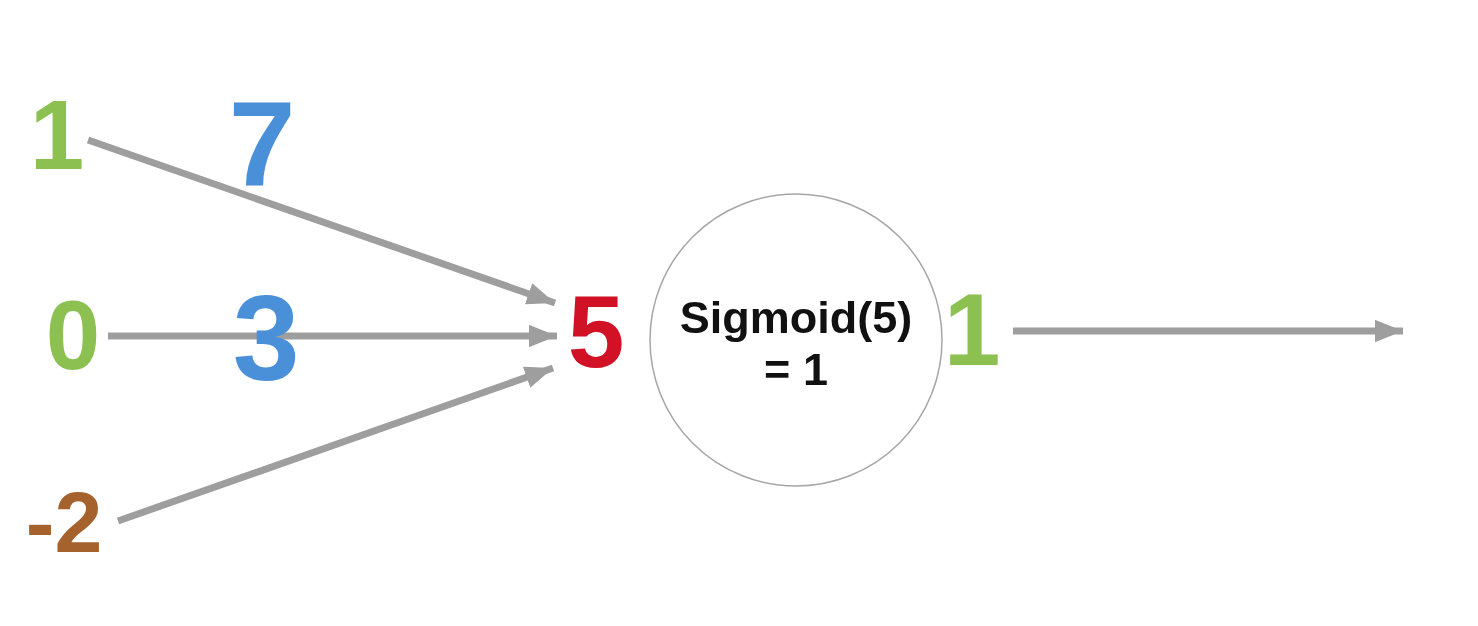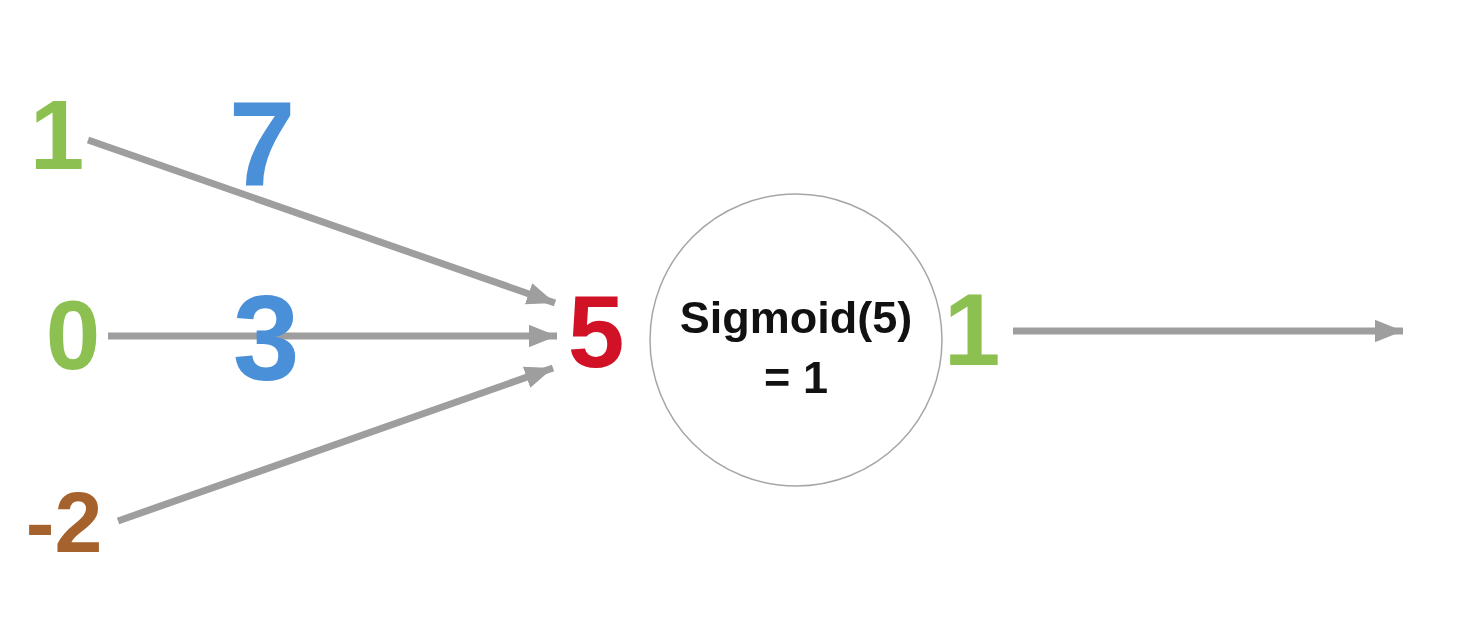--- a/index.html
+++ b/index.html
@@ -52,21 +52,21 @@
     left: 796px;
     top: 344px;
     transform: translate(-50%, -50%);
     width: 280px;
     text-align: center;
     color: #111111;
     font-size: 45px;
     font-weight: 700;
     line-height: 1.15;
   }
-  .activation .line { display: block; margin-top: 8px; }
+  .activation .line { display: block; }
 </style>
 </head>
 <body>
 
 <div class="canvas">
 
   <svg class="wires" viewBox="0 0 1478 626" xmlns="http://www.w3.org/2000/svg">
     <defs>
       <marker id="ah" viewBox="0 0 10 8" refX="10" refY="4" markerWidth="4" markerHeight="3.2" orient="auto">
         <path class="arrow-head" d="M0,0 L10,4 L0,8 Z"></path>

